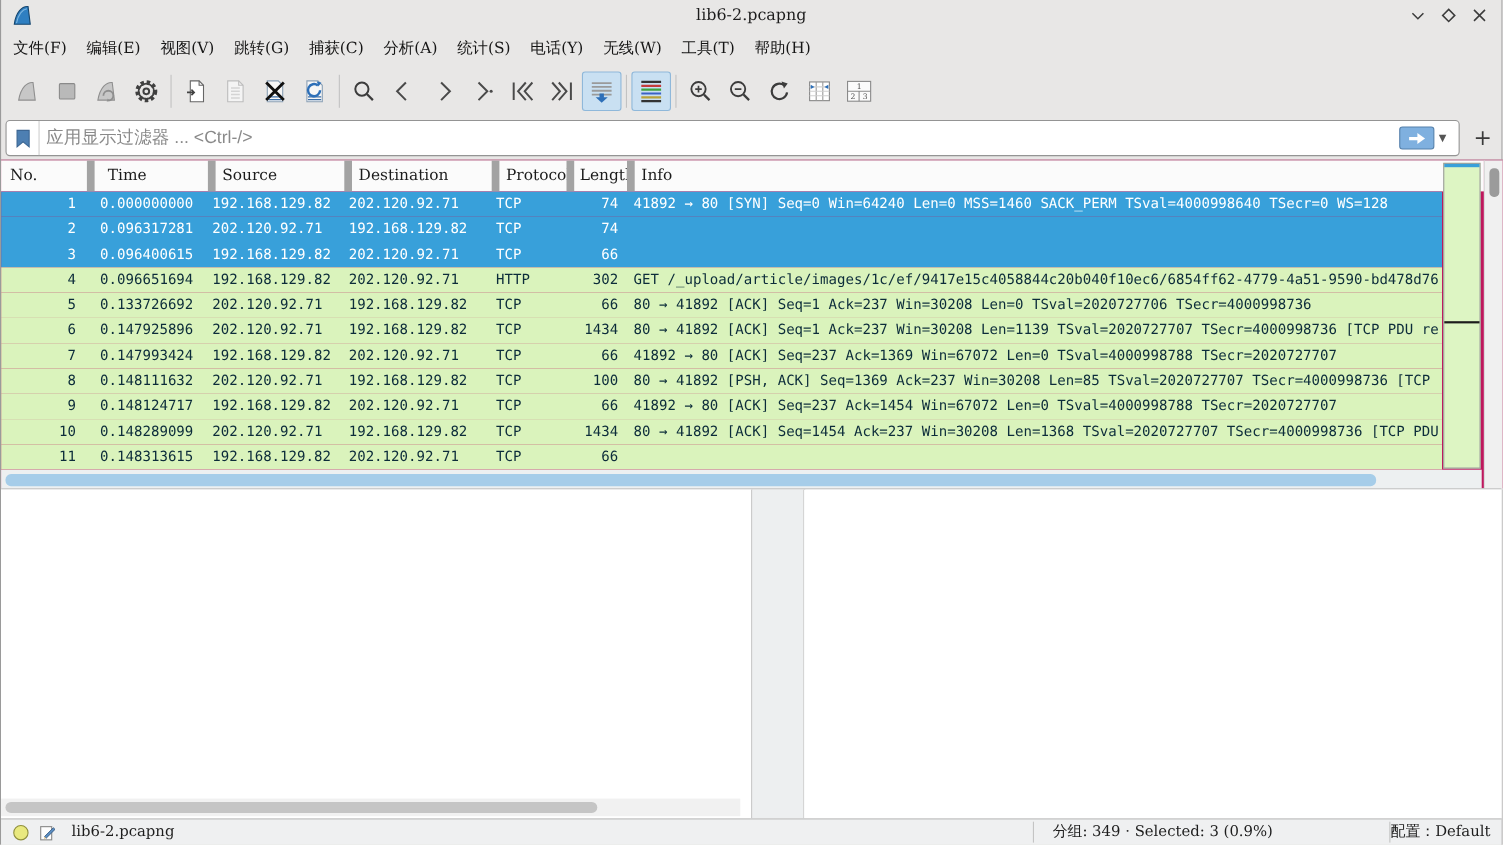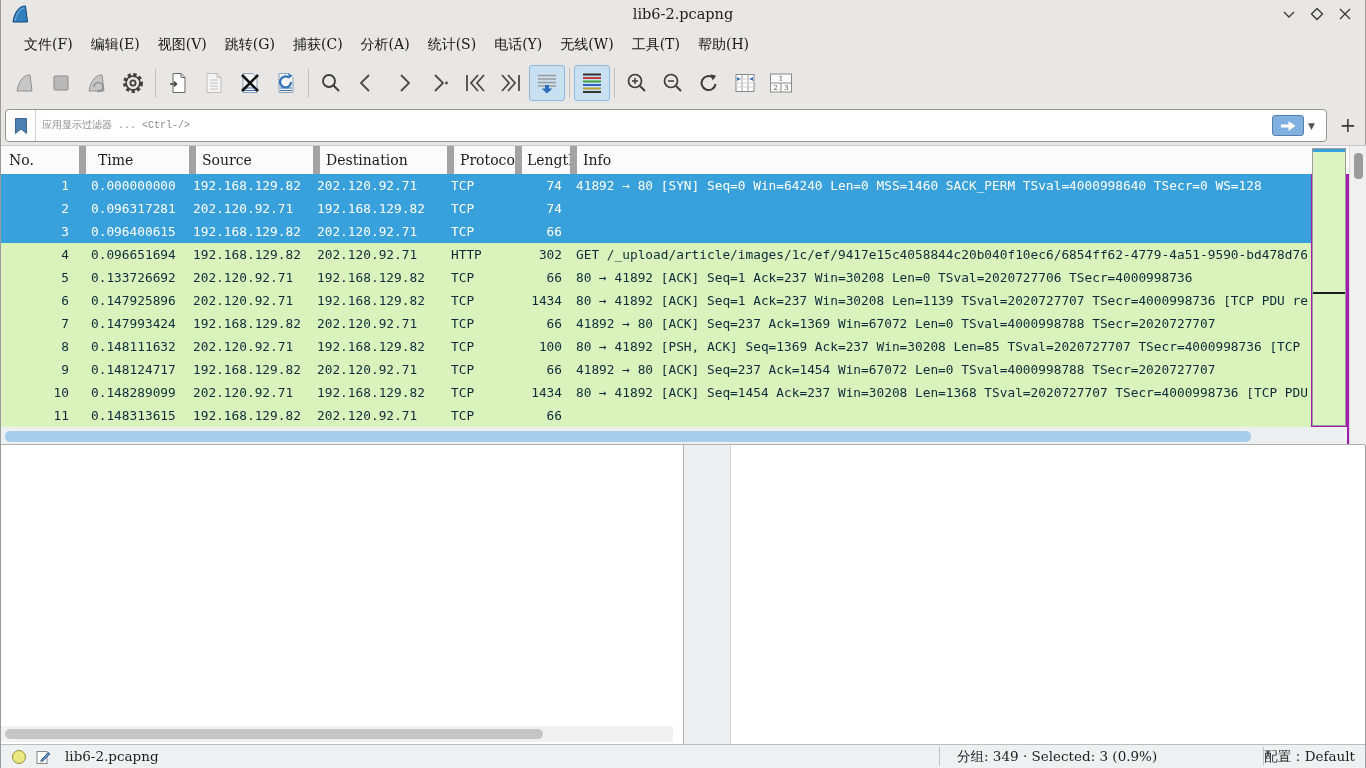--- a/index.html
+++ b/index.html
@@ -11,48 +11,48 @@
   
   .titlebar { position:absolute; top:0; left:0; right:0; height:28px; }
   .titlebar .logo { position:absolute; left:9px; top:3px; }
   .titlebar .title { position:absolute; left:0; right:0; top:0; height:28px; line-height:28px;
                      text-align:center; font-size:14.5px; color:#1c1c1c; }
   .win-controls { position:absolute; right:10px; top:4px; display:flex; gap:8px; }
   .win-btn { width:20px; height:20px; display:flex; align-items:center; justify-content:center; cursor:default; }
 
   
   .menubar { position:absolute; top:28px; left:0; right:0; height:32px; display:flex;
-             align-items:center; padding-left:14px; }
+             align-items:center; padding-left:2px; }
   .menu-item { padding:0 9px; height:32px; line-height:32px; font-size:14px; color:#161616; }
 
   
   .toolbar { position:absolute; top:60px; left:0; right:0; height:46px; display:flex;
              align-items:center; padding-left:6px; }
   .tb { width:36px; height:36px; display:flex; align-items:center; justify-content:center;
         border:1px solid transparent; border-radius:3px; }
   .tb.active { background:#c9e0f2; border-color:#8fb8da; }
   .tsep { width:1px; height:30px; background:#c2c2c2; margin:0 4px; }
 
   
   .filterbar { position:absolute; top:106px; left:0; right:0; height:39px; }
   .filter-wrap { position:absolute; left:4px; top:3px; width:1322px; height:33px; background:#fff;
                  border:1px solid #949494; border-radius:4px; display:flex; align-items:center; }
   .fb-book { width:30px; height:31px; display:flex; align-items:center; justify-content:center;
              border-right:1px solid #cfcfcf; }
-  .filter-wrap input { flex:1; border:none; outline:none; height:29px; font-family:Liberation Mono, monospace;
-                       font-size:10px; padding-left:6px; color:#000000; background:transparent; }
+  .filter-wrap input { flex:1; border:none; outline:none; height:29px; font-family:Liberation Sans, sans-serif;
+                       font-size:16px; padding-left:6px; color:#000000; background:transparent; }
   .filter-wrap input::placeholder { color:#8a8a8a; opacity:1; }
   .fb-apply { width:32px; height:21px; background:#7fb0df; border:1px solid #5580ab; border-radius:3px;
               display:flex; align-items:center; justify-content:center; margin-right:4px; }
   .fb-caret { width:14px; margin-right:4px; color:#555; font-size:9px; }
   .fb-plus { position:absolute; right:4px; top:4px; width:26px; height:30px; font-size:20px;
              color:#3a3a3a; text-align:center; line-height:30px; }
 
   
-  .listwrap { position:absolute; top:145px; left:0; width:1366px; height:299px; background:#a21caf;
+  .listwrap { position:absolute; top:145px; left:0; width:1366px; height:299px; background:#be185d;
               border-top:1px solid #c8c8c8; }
   .plheader { position:absolute; top:0; left:0; width:1348px; height:28px; display:flex;
               background:#fbfbfb; font-size:14px; color:#1b1b1b; }
   .hcell { height:28px; line-height:28px; overflow:hidden; white-space:nowrap; border-left:7px solid #a3a3a3; }
   .hcell:first-child { border-left:none; }
   .plrows { position:absolute; top:28px; left:0; width:1310px; height:253px; overflow:hidden; }
   .prow { display:flex; height:23px; line-height:23px; font-family:"DejaVu Sans Mono",monospace;
           font-size:12.8px; white-space:pre; background:#daf3bc; color:#0c2c3a; }
   .prow.sel { background:#38a0da; color:#ffffff; }
   .pc { overflow:hidden; }

